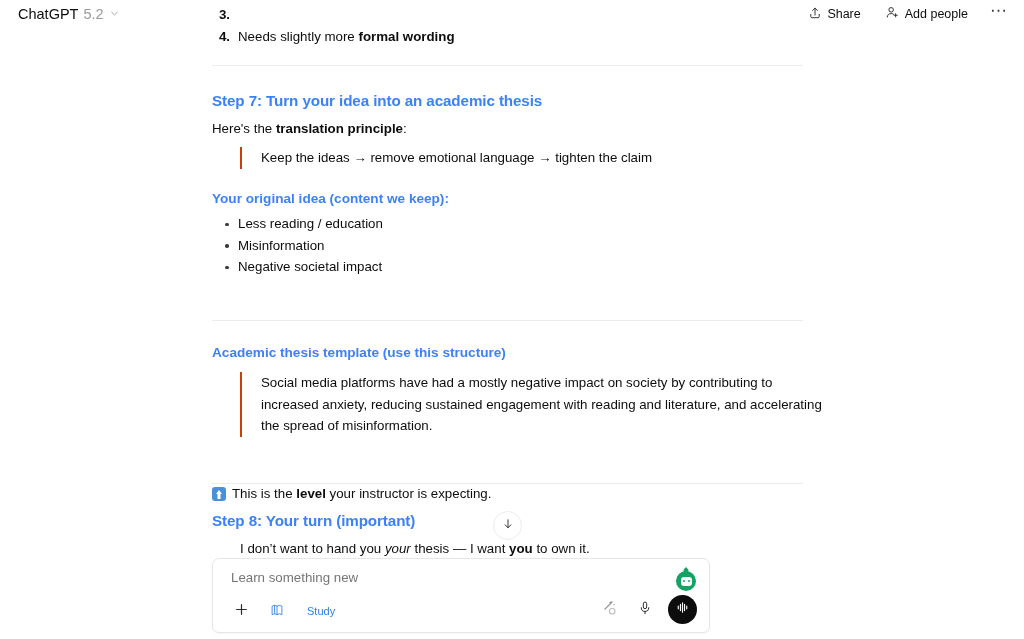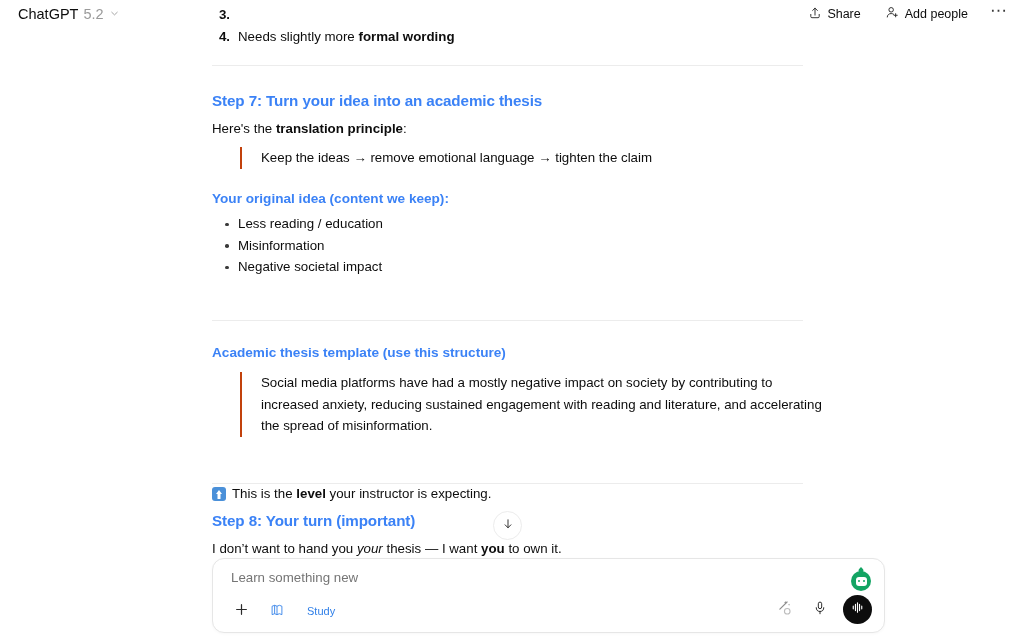--- a/index.html
+++ b/index.html
@@ -190,25 +190,25 @@
     justify-content: center;
     cursor: pointer;
     z-index: 20;
   }
 
   
   .composer {
     position: absolute;
     left: 212px;
     top: 558px;
-    width: 673px;
+    width: 498px;
     height: 75px;
     background: #ffffff;
     border: 1px solid #e6e6e6;
-    border-radius: 12px;
+    border-radius: 7px;
     box-shadow: 0 1px 3px rgba(0,0,0,0.03);
     z-index: 25;
   }
   .composer-input {
     position: absolute;
     left: 18px;
     top: 11px;
     font-size: 13.3px;
     color: #9b9b9b;
     background: transparent;
@@ -385,21 +385,21 @@
 
 <div class="col emoji-line" style="top:444px;margin-top:39px;">
   <span class="emoji-box"></span>
   <span><span>This is the </span><b>level</b><span> your instructor is expecting.</span></span>
 </div>
 
 <div class="col divider" style="top:483px;"></div>
 
 <h2 class="col h" style="top:510px;">Step 8: Your turn (important)</h2>
 
-<p class="col para" style="top:538px;"><span>I don’t want to hand you </span><i>your</i><span> thesis — I want </span><b>you</b><span> to own it.</span></p>
+<p class="col para" style="top:538px;margin-left:28px;"><span>I don’t want to hand you </span><i>your</i><span> thesis — I want </span><b>you</b><span> to own it.</span></p>
 
 <div class="scrolldown">
   <span>
     <svg width="14" height="14" viewBox="0 0 20 20" fill="none">
       <path d="M10 4v11.2" stroke="#2b2b2b" stroke-width="1.35" stroke-linecap="round"></path>
       <path d="M5.9 11.2L10 15.4l4.1-4.2" stroke="#2b2b2b" stroke-width="1.35" stroke-linecap="round" stroke-linejoin="round"></path>
     </svg>
   </span>
 </div>
 

